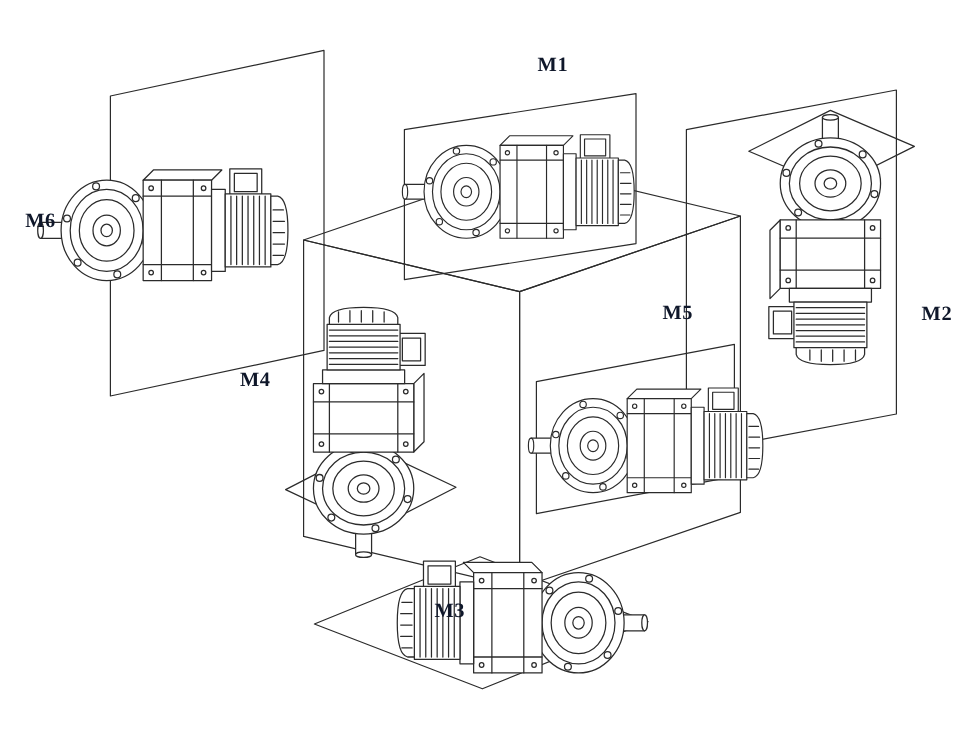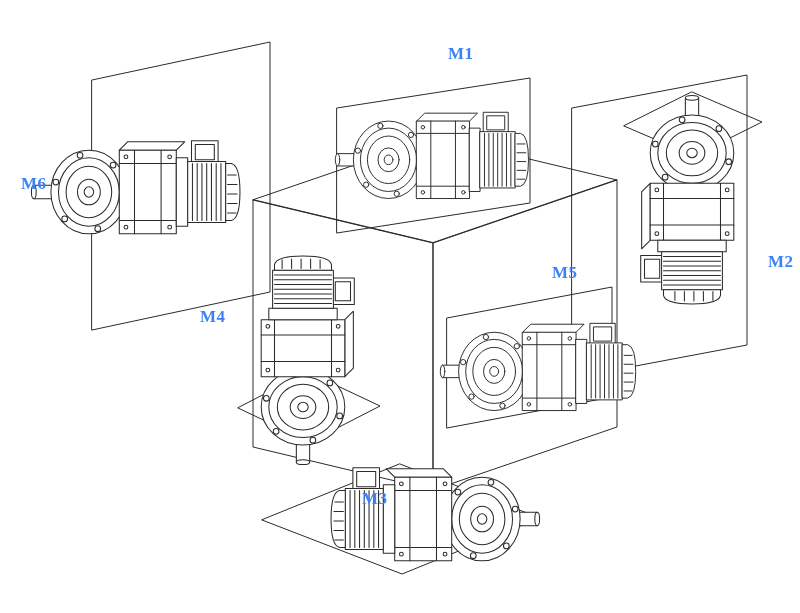--- a/index.html
+++ b/index.html
@@ -18,21 +18,21 @@
   .stage svg {
     position: absolute;
     left: 0;
     top: 0;
   }
   .label {
     position: absolute;
     font-family: "Liberation Serif", serif;
     font-weight: 700;
     font-size: 17px;
-    color: #3b82f6;
+    color: #0f172a;
     letter-spacing: 0.5px;
     user-select: none;
     white-space: nowrap;
   }
 </style>
 </head>
 <body>
 
 <div class="stage">
 
@@ -107,18 +107,18 @@
     <use href="#gm" transform="translate(334,107) scale(0.88)"></use>
     <use href="#gm" transform="translate(635,94) rotate(90) scale(0.95,-0.95)"></use>
     <use href="#gm" transform="translate(541,462) scale(-0.95,0.95)"></use>
     <use href="#gm" transform="translate(360,466) rotate(-90) scale(0.95,-0.95)"></use>
     <use href="#gm" transform="translate(439,318) scale(0.89)"></use>
     <use href="#gm" transform="translate(30,135) scale(0.95)"></use>
   </svg>
 
   <div class="label" style="left:448px; top:44px">M1</div>
   <div class="label" style="left:768px; top:252px">M2</div>
-  <div class="label" style="left:362px; top:489px">M3</div>
+  <div class="label" style="left:362px; top:499px">M3</div>
   <div class="label" style="left:200px; top:307px">M4</div>
-  <div class="label" style="left:552px; top:263px">M5</div>
+  <div class="label" style="left:552px; top:251px">M5</div>
   <div class="label" style="left:21px; top:174px">M6</div>
 
 </div>
 
 </body></html>

